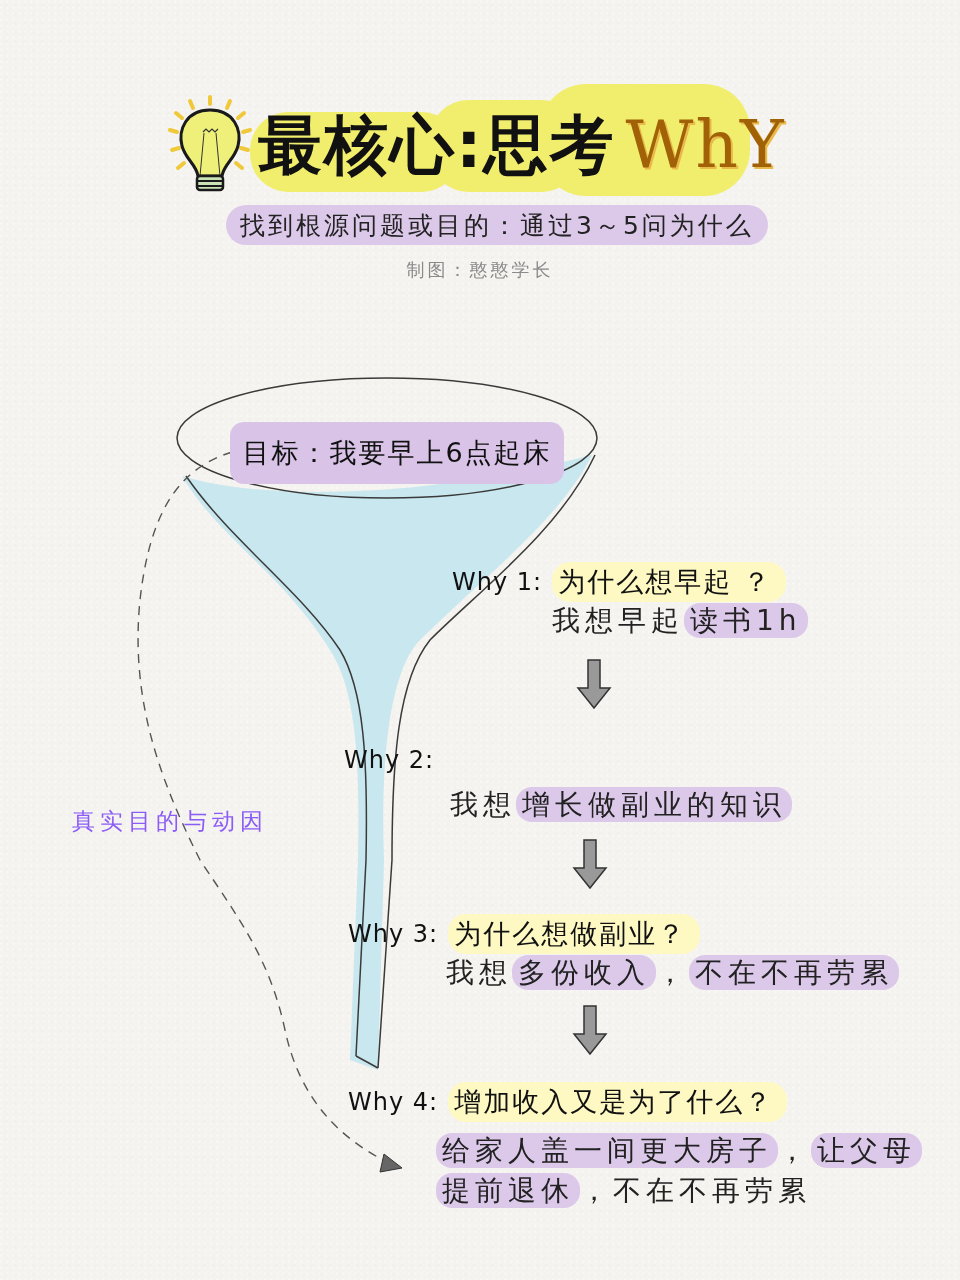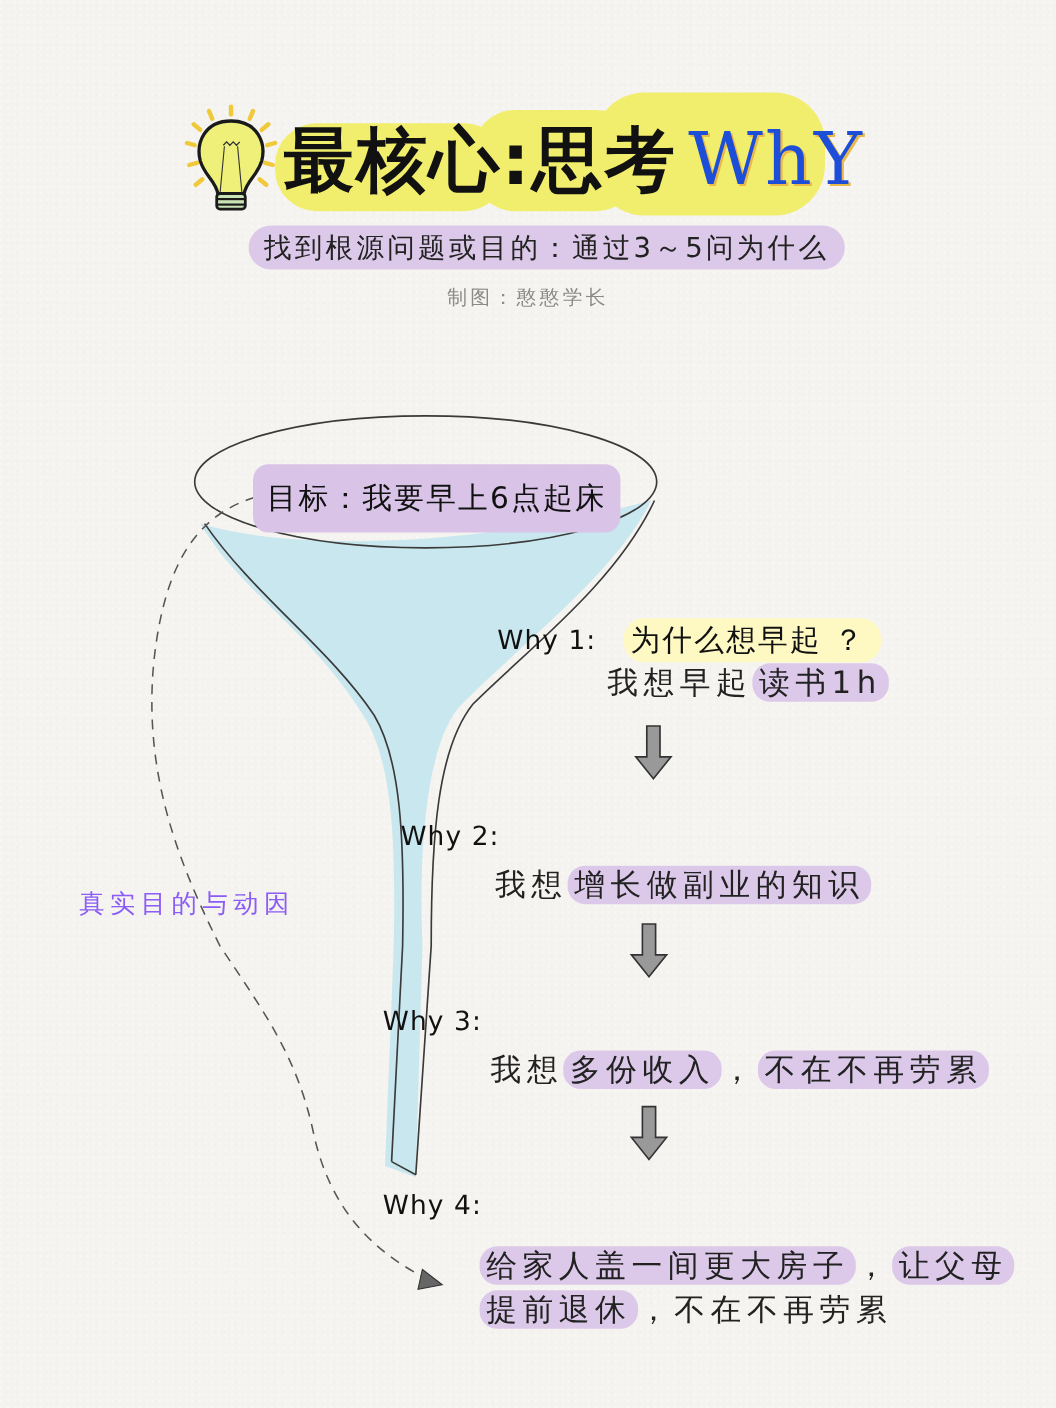--- a/index.html
+++ b/index.html
@@ -15,21 +15,21 @@
     }
     svg.layer { position: absolute; left: 0; top: 0; }
     .title {
       position: absolute; left: 258px; top: 112px;
       font-size: 64px; font-weight: bold; letter-spacing: 2px;
       font-family: "DejaVu Sans", sans-serif; color: #111;
       white-space: nowrap; line-height: 1;
     }
     .title .why {
       font-family: "DejaVu Serif", serif; font-weight: normal;
-      font-size: 66px; color: #1d4ed8; margin-left: 10px;
+      font-size: 66px; color: #a16207; margin-left: 10px;
       text-shadow: 2px 2px 0 #e9b94b;
     }
     .subtitle-wrap {
       position: absolute; left: 226px; top: 205px; height: 40px;
       background: #dcc9ea; border-radius: 22px;
       padding: 0 14px; display: flex; align-items: center;
     }
     .subtitle {
       font-size: 25px; letter-spacing: 3px; color: #222; white-space: nowrap;
     }
@@ -130,43 +130,45 @@
 <div class="subtitle-wrap">
   <span class="subtitle">找到根源问题或目的：通过3～5问为什么</span>
 </div>
 
 <div class="credit">制图：憨憨学长</div>
 
 <div class="goal">目标：我要早上6点起床</div>
 
 <div class="side-note">真实目的与动因</div>
 
-<div class="why-row" style="left:452px; top:562px;gap:15px;">
+<div class="why-row" style="left:452px; top:562px;">
   <span class="why-label">Why  1:</span>
   <span class="q-hl">为什么想早起 ？</span>
 </div>
 <div class="answer" style="left:552px; top:602px;">
   <span>我想早起</span><span class="a-hl">读书1h</span>
 </div>
 
-<div class="why-row" style="left:344px; top:746px;margin-left:20px;">
+<div class="why-row" style="left:344px; top:746px;">
   <span class="why-label">Why 2:</span>
 </div>
 <div class="answer" style="left:450px; top:786px;">
   <span>我想</span><span class="a-hl">增长做副业的知识</span>
 </div>
 
 <div class="why-row" style="left:348px; top:914px;">
   <span class="why-label">Why 3:</span>
+  <span class="q-hl">为什么想做副业？</span>
 </div>
 <div class="answer" style="left:446px; top:954px;">
   <span>我想</span><span class="a-hl">多份收入</span><span>，</span><span class="a-hl">不在不再劳累</span>
 </div>
 
 <div class="why-row" style="left:348px; top:1082px;">
   <span class="why-label">Why 4:</span>
+  <span class="q-hl">增加收入又是为了什么？</span>
 </div>
 <div class="answer" style="left:436px; top:1132px;">
   <span class="a-hl">给家人盖一间更大房子</span><span>，</span><span class="a-hl">让父母</span>
 </div>
 <div class="answer" style="left:436px; top:1172px;">
   <span class="a-hl">提前退休</span><span>，不在不再劳累</span>
 </div>
 
 </body></html>

